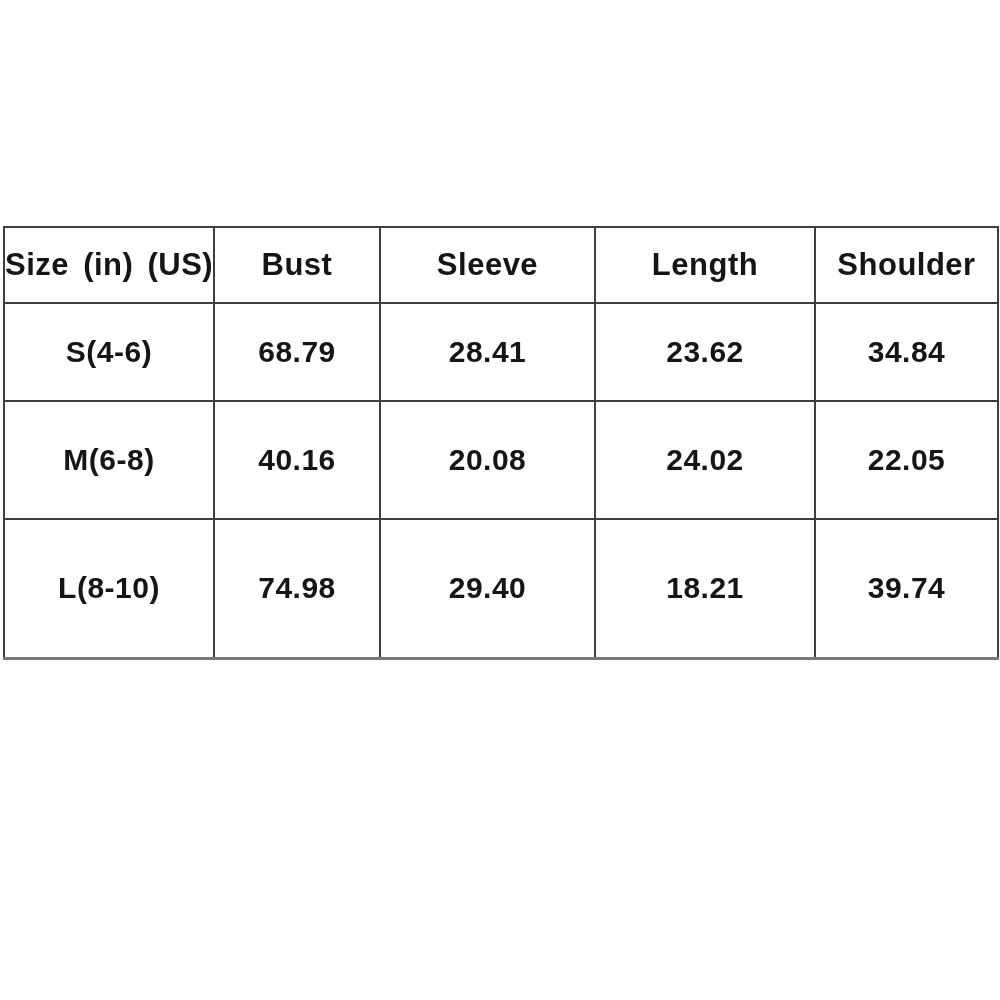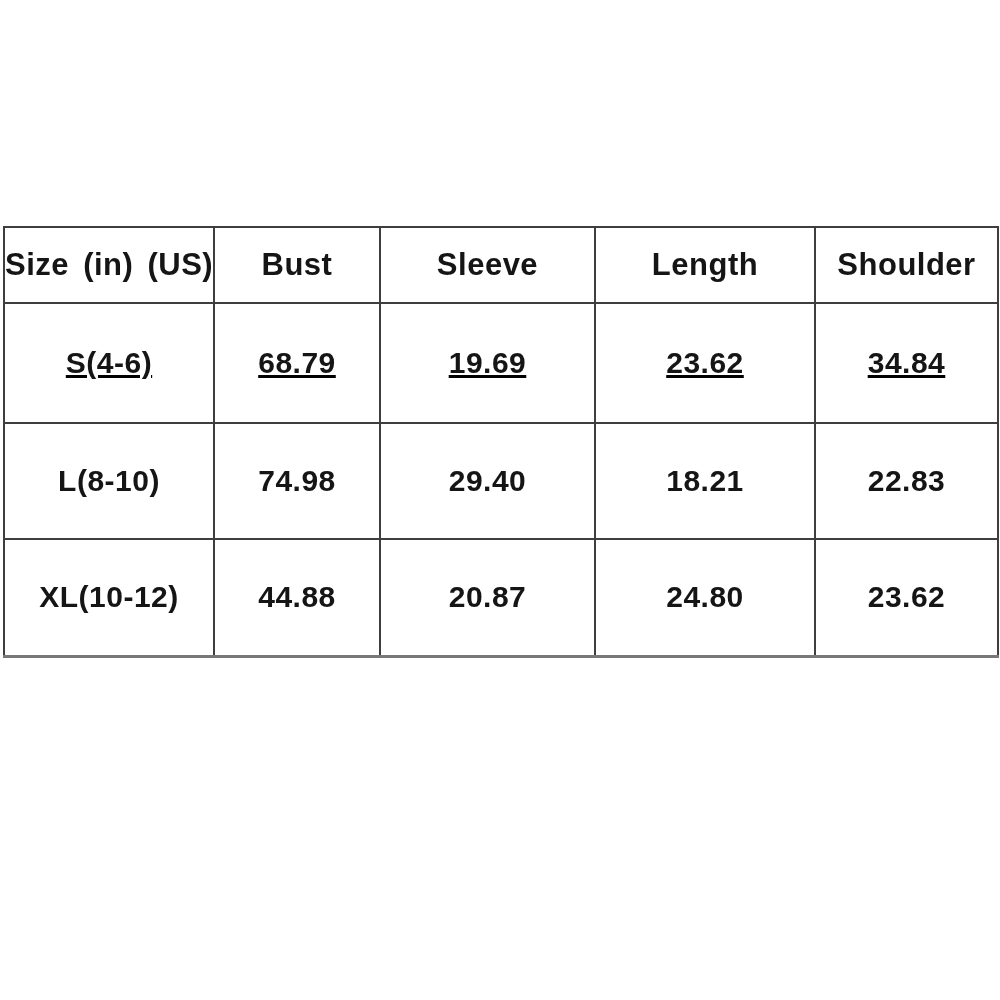--- a/index.html
+++ b/index.html
@@ -40,23 +40,23 @@
     letter-spacing: 0.5px;
   }
   th.size-head {
     word-spacing: 5px;
   }
   table.size-table td {
     font-size: 30px;
     letter-spacing: 0.5px;
   }
   tr.r-head { height: 76px; margin-top: 23px; }
-  tr.r-1 { height: 120px; text-decoration: underline; }
+  tr.r-1 { height: 98px; }
   tr.r-2 { height: 118px; }
-  tr.r-3 { height: 116px; }
+  tr.r-3 { height: 139px; }
   tr.r-4 { height: 117px; }
 </style>
 </head>
 <body>
 
 <div class="canvas">
   <table class="size-table">
     <colgroup>
       <col style="width:210px">
       <col style="width:166px">
@@ -70,33 +70,33 @@
         <th>Bust</th>
         <th>Sleeve</th>
         <th>Length</th>
         <th>Shoulder</th>
       </tr>
     </thead>
     <tbody>
       <tr class="r-1">
         <td>S(4-6)</td>
         <td>68.79</td>
-        <td>19.69</td>
+        <td>28.41</td>
         <td>23.62</td>
         <td>34.84</td>
+      </tr>
+      <tr class="r-2">
+        <td>M(6-8)</td>
+        <td>40.16</td>
+        <td>20.08</td>
+        <td>24.02</td>
+        <td>22.05</td>
       </tr>
       <tr class="r-3">
         <td>L(8-10)</td>
         <td>74.98</td>
         <td>29.40</td>
         <td>18.21</td>
-        <td>22.83</td>
-      </tr>
-      <tr class="r-4">
-        <td>XL(10-12)</td>
-        <td>44.88</td>
-        <td>20.87</td>
-        <td>24.80</td>
-        <td>23.62</td>
+        <td>39.74</td>
       </tr>
     </tbody>
   </table>
 </div>
 
 </body></html>

